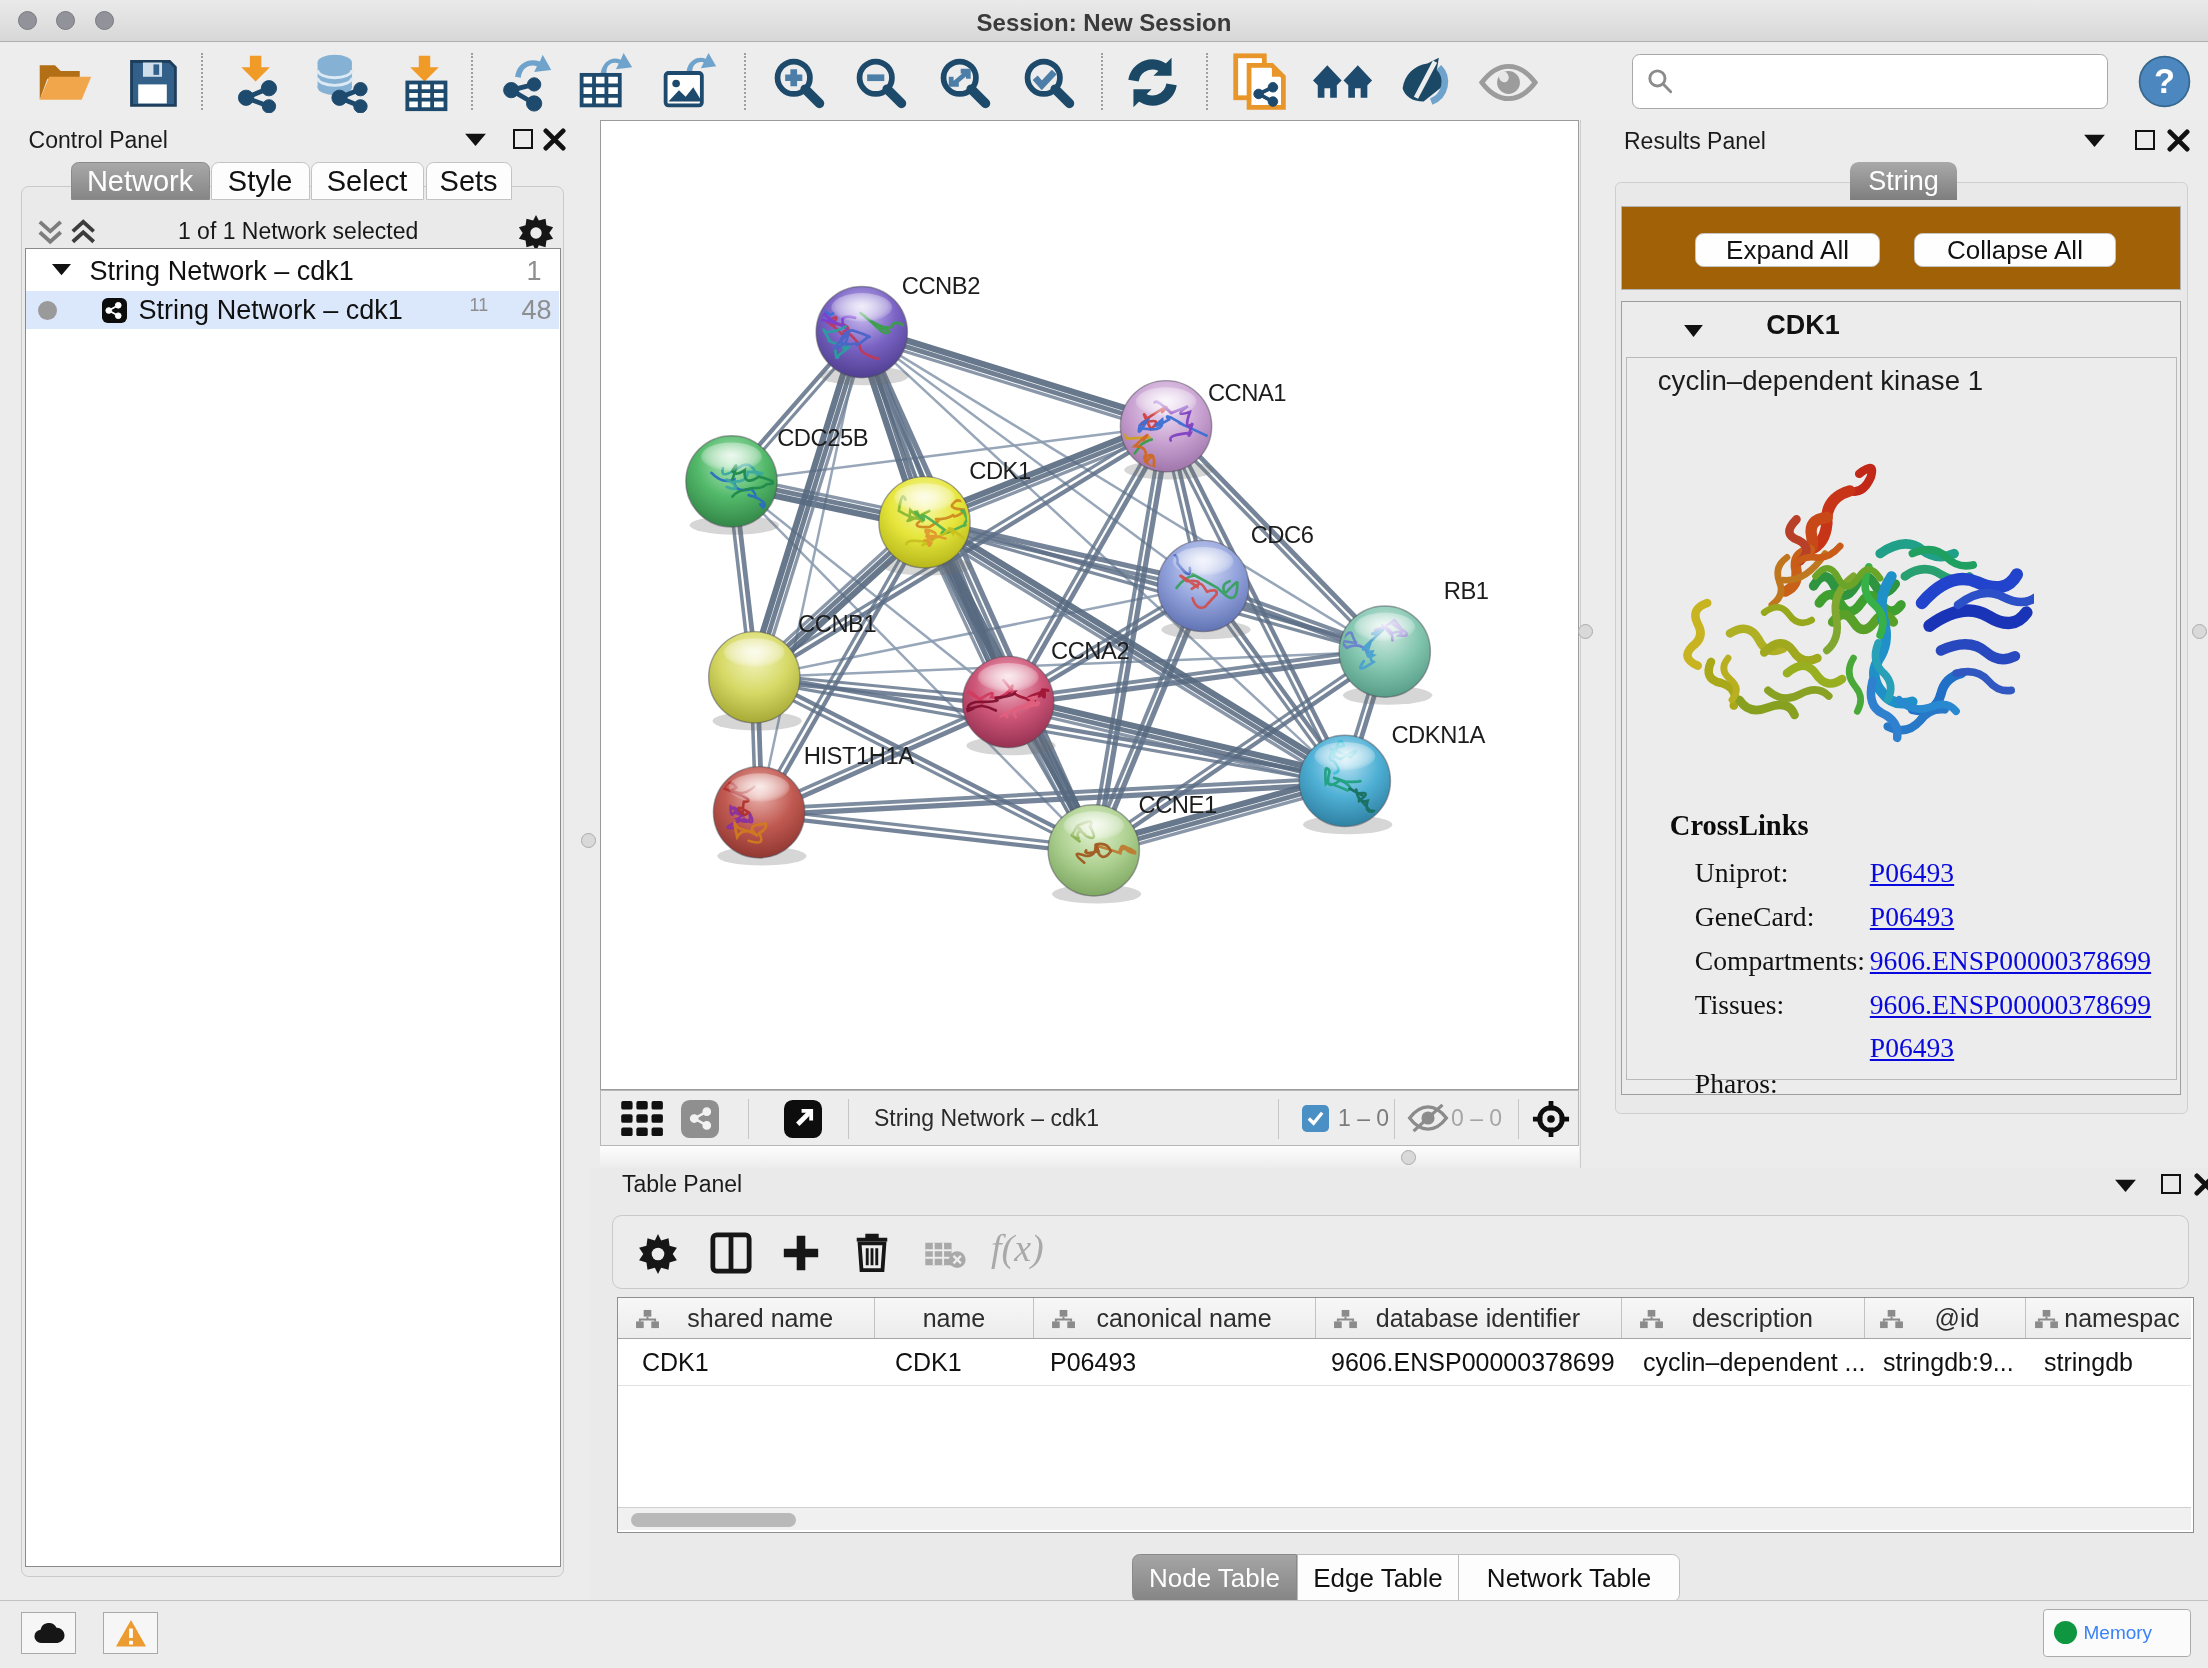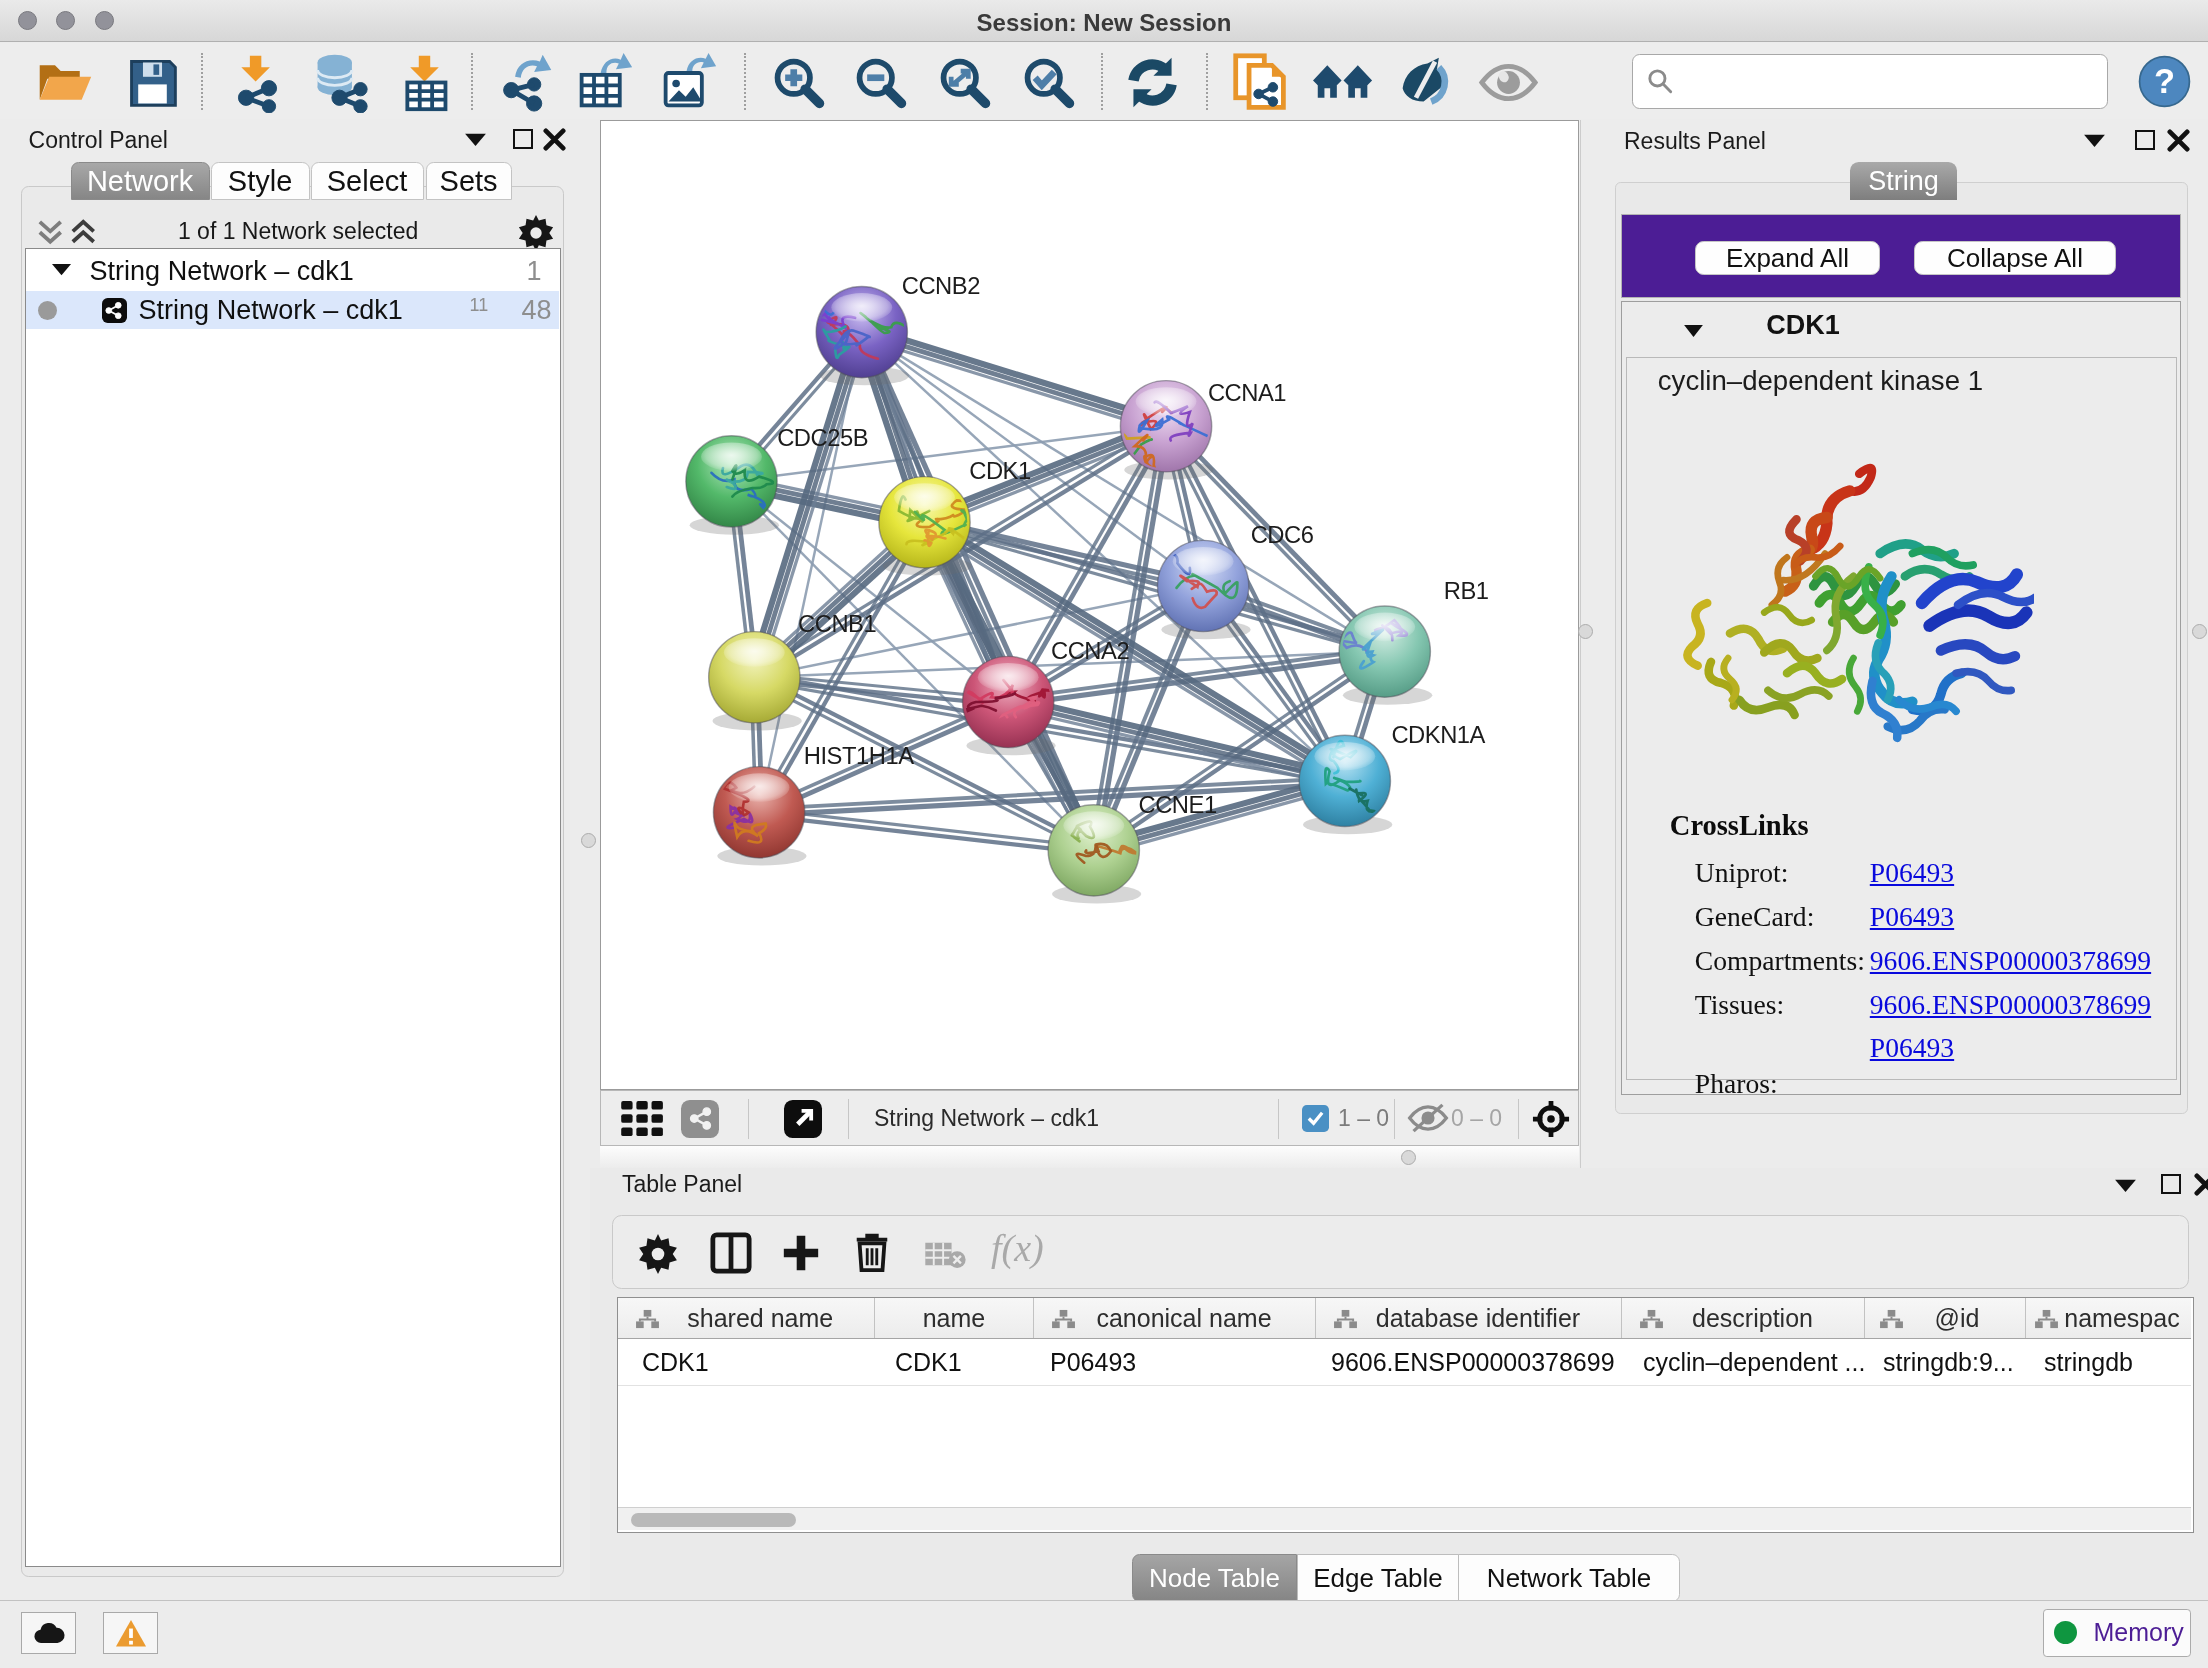--- a/index.html
+++ b/index.html
@@ -35,22 +35,22 @@
   #nettools { position:absolute; left:600px; top:1090px; width:979px; height:56px;
     background:#ededed; border:1px solid #b7b7b7; }
   .ntsep { position:absolute; top:7.6px; height:40px; width:0; border-left:1.9px solid #c6c6c6; }
   #netgrip { position:absolute; left:600px; top:1146px; width:979px; height:22px;
     background:linear-gradient(#fdfdfd,#ececec); }
   
   #rp { position:absolute; left:1580px; top:120px; width:537px; height:1048px;
     background:#ececec; border-left:1px solid #cccccc; }
   #rp-outer { position:absolute; left:34px; top:62px; width:573px; height:932px;
     background:#e9e9e9; border:1px solid #cfcfcf; border-radius:5.7px; }
-  #rp-expbox { position:absolute; left:40px; top:94px; width:560px; height:84px;
-    background:#4c1d95; border:1px solid #b3b3b3; }
+  #rp-expbox { position:absolute; left:40px; top:86px; width:560px; height:84px;
+    background:#a16207; border:1px solid #b3b3b3; }
   .rbtn { position:absolute; top:26px; height:34px; background:#fefefe; border:1px solid #c6c6c6;
     border-radius:8.6px; font-size:26px; color:#111; display:flex; align-items:center; justify-content:center; }
   #rp-cdkbox { position:absolute; left:40px; top:181px; width:560px; height:794px;
     background:#ececec; border:1px solid #9e9e9e; }
   #rp-inner { position:absolute; left:3.8px; top:55px; width:551px; height:723px;
     background:#ececec; border:1px solid #b9b9b9; }
   .serif { font-family:"Liberation Serif", serif; }
   .xlabel { position:absolute; left:68px; font-size:27.6px; color:#111; font-family:"Liberation Serif", serif; }
   .xlink { position:absolute; left:243px; font-size:27.6px; color:#0909dd; text-decoration:underline;
     font-family:"Liberation Serif", serif; }
@@ -842,20 +842,20 @@
     </div>
     <div class="sbtn" style="left:103px;">
       <svg style="width:32px;height:28.5px" viewBox="0 0 34 30">
         <path d="M17 1 L33 29 H1 z" fill="#eb9b30"></path>
         <rect x="15" y="10" width="4" height="10" fill="#fff"></rect>
         <rect x="15" y="23" width="4" height="4" fill="#fff"></rect>
       </svg>
     </div>
     <div style="position:absolute;left:2043px;top:7.6px;width:148px;height:48px;background:#fbfbfb;border:1.9px solid #ababab;border-radius:3.8px;display:flex;align-items:center;">
       <div style="width:23px;height:23px;border-radius:50%;background:#0f9640;margin-left:9.5px;"></div>
-      <div style="font-size:25px;color:#4c1d95;margin-left:17px;">Memory</div>
+      <div style="font-size:19px;color:#3b82f6;margin-left:7px;">Memory</div>
     </div>
   </div>
   <div style="position:absolute;left:1578px;top:624px;width:15px;height:15px;border-radius:50%;background:#d9d9d9;border:1px solid #ababab;"></div>
   <div style="position:absolute;left:581px;top:833px;width:15px;height:15px;border-radius:50%;background:#d9d9d9;border:1px solid #ababab;"></div>
   <div style="position:absolute;left:2192px;top:624px;width:15px;height:15px;border-radius:50%;background:#d9d9d9;border:1px solid #ababab;"></div>
 </div>
 
 
 </body></html>

